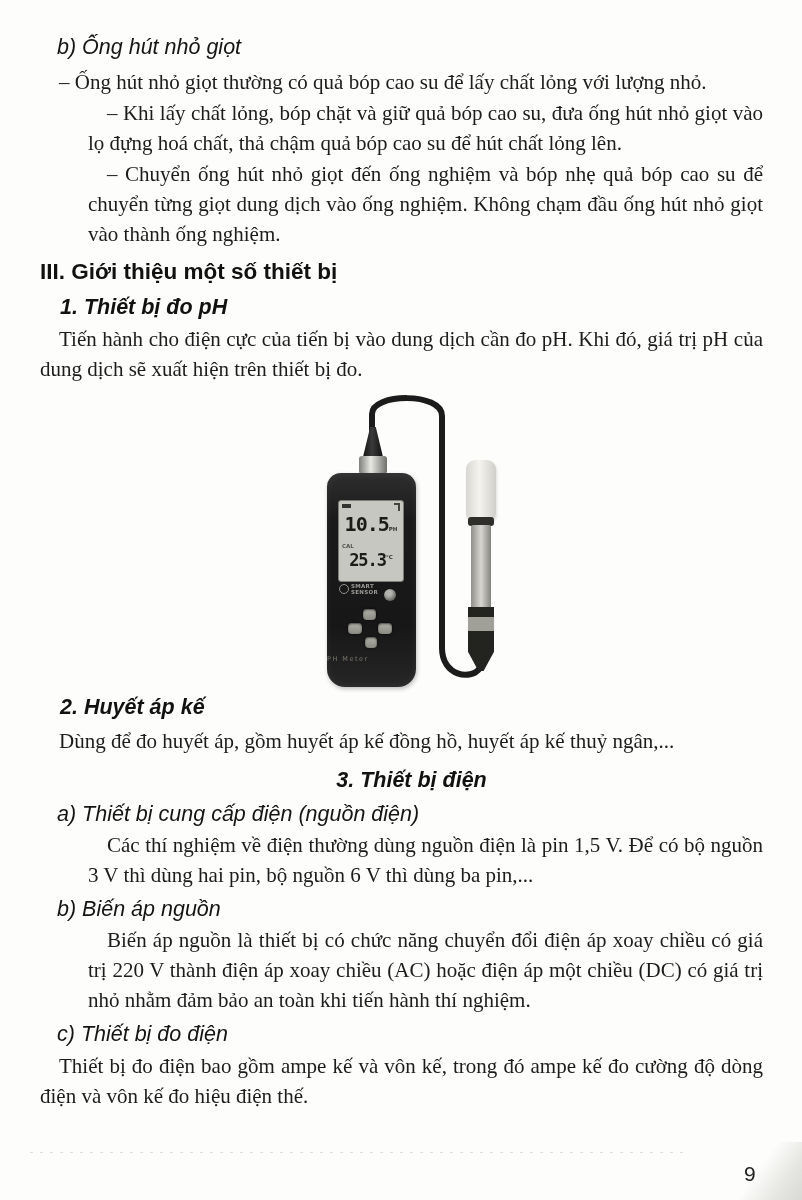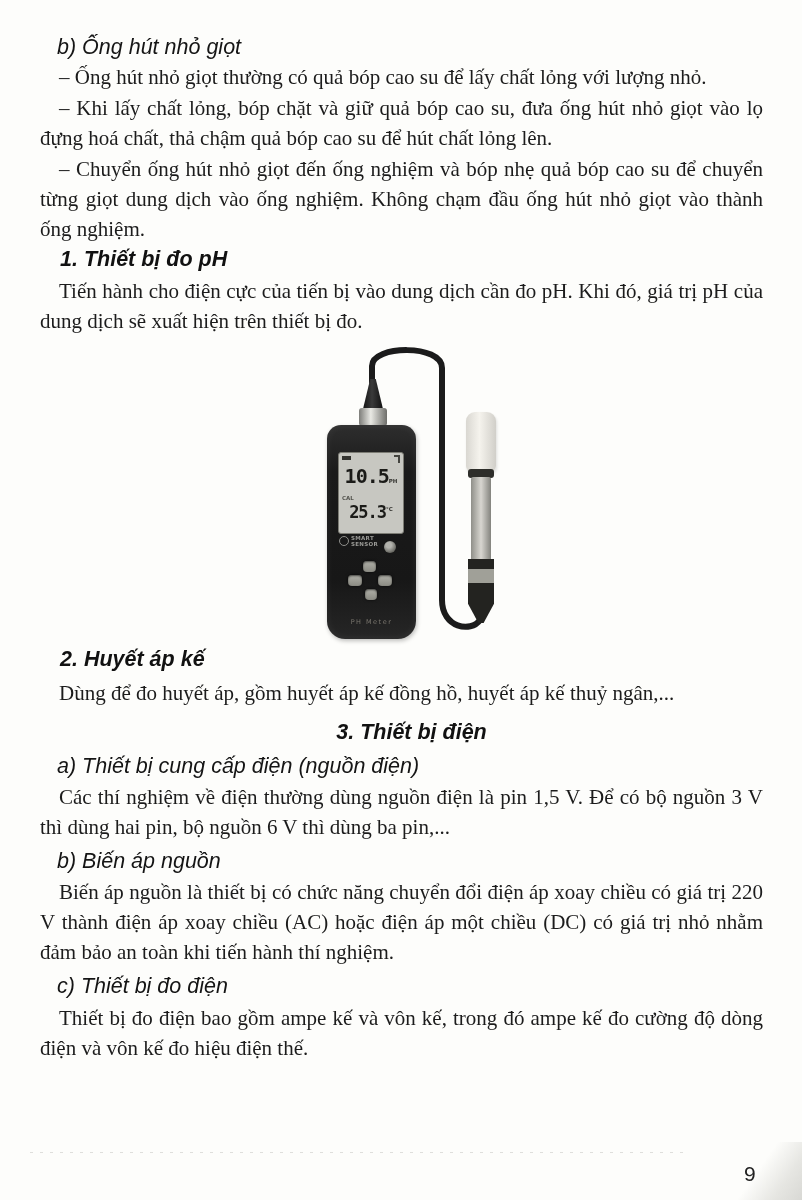--- a/index.html
+++ b/index.html
@@ -30,21 +30,21 @@
     margin:0 0 0 20px;
     font:italic bold 21.5px/30px "Liberation Sans","DejaVu Sans",sans-serif;
     color:#111;
   }
   .h-main{
     margin:0;
     font:bold 22.5px/30px "Liberation Sans","DejaVu Sans",sans-serif;
     color:#111;
   }
   .mt-heading-b{margin-top:32px;}
-  .mt5{} .mt1{margin-top:1px;} .mt2{margin-top:2px;}
+  .mt5{margin-top:5px;} .mt1{margin-top:1px;margin-left:48px;} .mt2{margin-top:2px;}
   .mt8{margin-top:8px;} .mt4{margin-top:4px;} .mt9{margin-top:9px;text-align:center;} .mt15{}
 
   
   .figure{
     position:relative;
     margin-top:8px;
     width:723px;height:300px;
   }
   .cable-svg{position:absolute;left:0;top:0;}
   .meter-body{
@@ -97,21 +97,21 @@
   .btn{
     position:absolute;border-radius:4px;
     background:linear-gradient(180deg,#b0b0a8,#8b8b83);
     box-shadow:0 1px 2px rgba(0,0,0,.6) inset, 0 0 3px rgba(0,0,0,.7);
   }
   .btn-up{left:36px;top:136px;width:13px;height:11px;}
   .btn-left{left:21px;top:150px;width:14px;height:11px;}
   .btn-right{left:51px;top:150px;width:14px;height:11px;}
   .btn-down{left:38px;top:164px;width:12px;height:11px;}
   .model-label{
-    position:absolute;left:0;right:0;top:193px;text-align:center;
+    position:absolute;left:0;right:0;top:182px;
     font:6.5px "DejaVu Sans","Liberation Sans",sans-serif;
     color:#7b776f;letter-spacing:1.5px;
   }
   .probe-cap{
     position:absolute;left:426px;top:68px;width:30px;height:60px;
     background:linear-gradient(90deg,#d9d7d1,#f5f3ed 45%,#d1cfc9);
     border-radius:9px 9px 6px 6px;
     box-shadow:1px 2px 3px rgba(0,0,0,.12);
   }
   .probe-neck{
@@ -148,20 +148,21 @@
 <body>
 
 <div class="page">
   <div class="content">
 
     <p class="h-sub mt-heading-b">b) Ống hút nhỏ giọt</p>
     <p class="para mt5">– Ống hút nhỏ giọt thường có quả bóp cao su để lấy chất lỏng với lượng nhỏ.</p>
     <p class="para mt1">– Khi lấy chất lỏng, bóp chặt và giữ quả bóp cao su, đưa ống hút nhỏ giọt vào lọ đựng hoá chất, thả chậm quả bóp cao su để hút chất lỏng lên.</p>
     <p class="para mt1">– Chuyển ống hút nhỏ giọt đến ống nghiệm và bóp nhẹ quả bóp cao su để chuyển từng giọt dung dịch vào ống nghiệm. Không chạm đầu ống hút nhỏ giọt vào thành ống nghiệm.</p>
 
+    <p class="h-main mt8">III. Giới thiệu một số thiết bị</p>
     <p class="h-subnum mt5">1. Thiết bị đo pH</p>
     <p class="para mt2">Tiến hành cho điện cực của tiến bị vào dung dịch cần đo pH. Khi đó, giá trị pH của dung dịch sẽ xuất hiện trên thiết bị đo.</p>
 
     <div class="figure">
       <svg class="cable-svg" width="723" height="300" viewBox="0 0 723 300">
         <path d="M 332 38 L 332 22 C 332 1, 402 0, 402 24 L 402 256 C 402 284, 431 289, 440 276" fill="none" stroke="#1b1b1b" stroke-width="6" stroke-linecap="round"></path>
       </svg>
 
       <div class="connector-cone"></div>
       <div class="connector-ring"></div>

